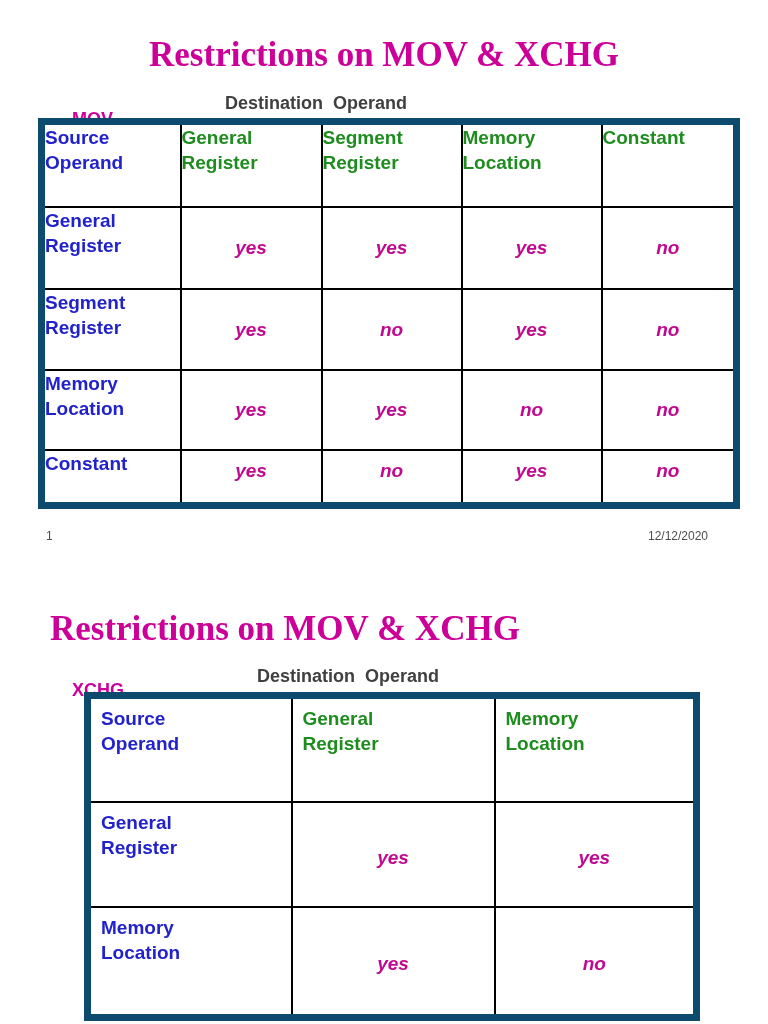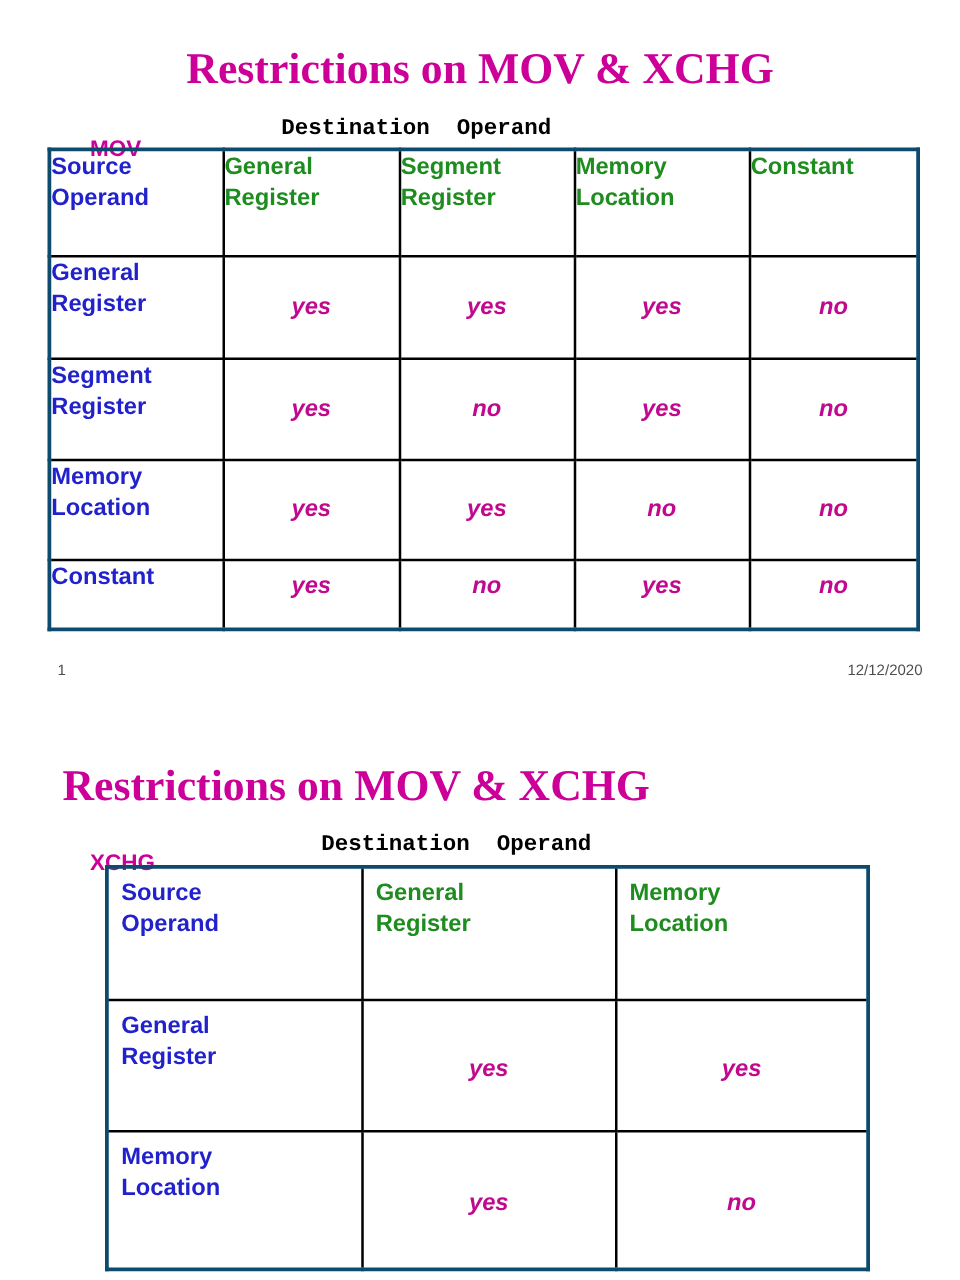--- a/index.html
+++ b/index.html
@@ -13,31 +13,31 @@
     font-weight:bold;
     font-size:35px;
     line-height:38px;
     color:#CC0099;
     white-space:pre;
   }
   #title1{top:36px;left:0;right:0;text-align:center;}
   #title2{top:610px;left:50px;}
   .label-row{position:absolute;font-weight:bold;font-size:18px;line-height:20px;white-space:pre;}
   .instr-label{color:#CC0099;}
-  .dest-label{color:#000000;font-family:Liberation Mono, monospace;}
+  .dest-label{color:#404040;}
   #label-mov{top:109px;left:72px;}
   #dest1{top:93px;left:225px;}
   #label-xchg{top:680px;left:72px;}
   #dest2{top:666px;left:257px;}
 
   table.grid{
     position:absolute;
     border-collapse:collapse;
     table-layout:fixed;
-    border:3px solid #0c4a6e;
+    border:7px solid #0c4a6e;
     padding-left:24px;
   }
   table.grid th, table.grid td{
     border:2px solid #000;
     padding:0;
     font-weight:bold;
     font-size:19px;
     line-height:25px;
     white-space:pre-line;
     overflow:hidden;
@@ -55,21 +55,21 @@
   #table2 .corner, #table2 .row-label, #table2 .col-head{padding:7px 0 0 10px;}
   td.val{
     color:#C0098E;text-align:center;vertical-align:middle;
     font-size:20px;padding-top:14px;font-style:italic;
   }
   tr.short td.val{vertical-align:top;padding-top:7px;}
   #table2 td.val{padding-top:6px;}
 
   .footer-item{position:absolute;font-size:12px;color:#4D4D4D;font-family:"Liberation Sans",sans-serif;}
   #page-num{left:46px;top:529px;}
-  #slide-date{right:30px;top:529px;width:120px;text-align:right;}
+  #slide-date{right:30px;top:529px;width:120px;text-align:center;}
 </style>
 </head>
 <body>
 
 <div class="page">
 
   <div id="title1" class="slide-title">Restrictions on MOV &amp; XCHG</div>
 
   <span id="label-mov" class="label-row instr-label">MOV</span>
   <span id="dest1" class="label-row dest-label">Destination  Operand</span>

